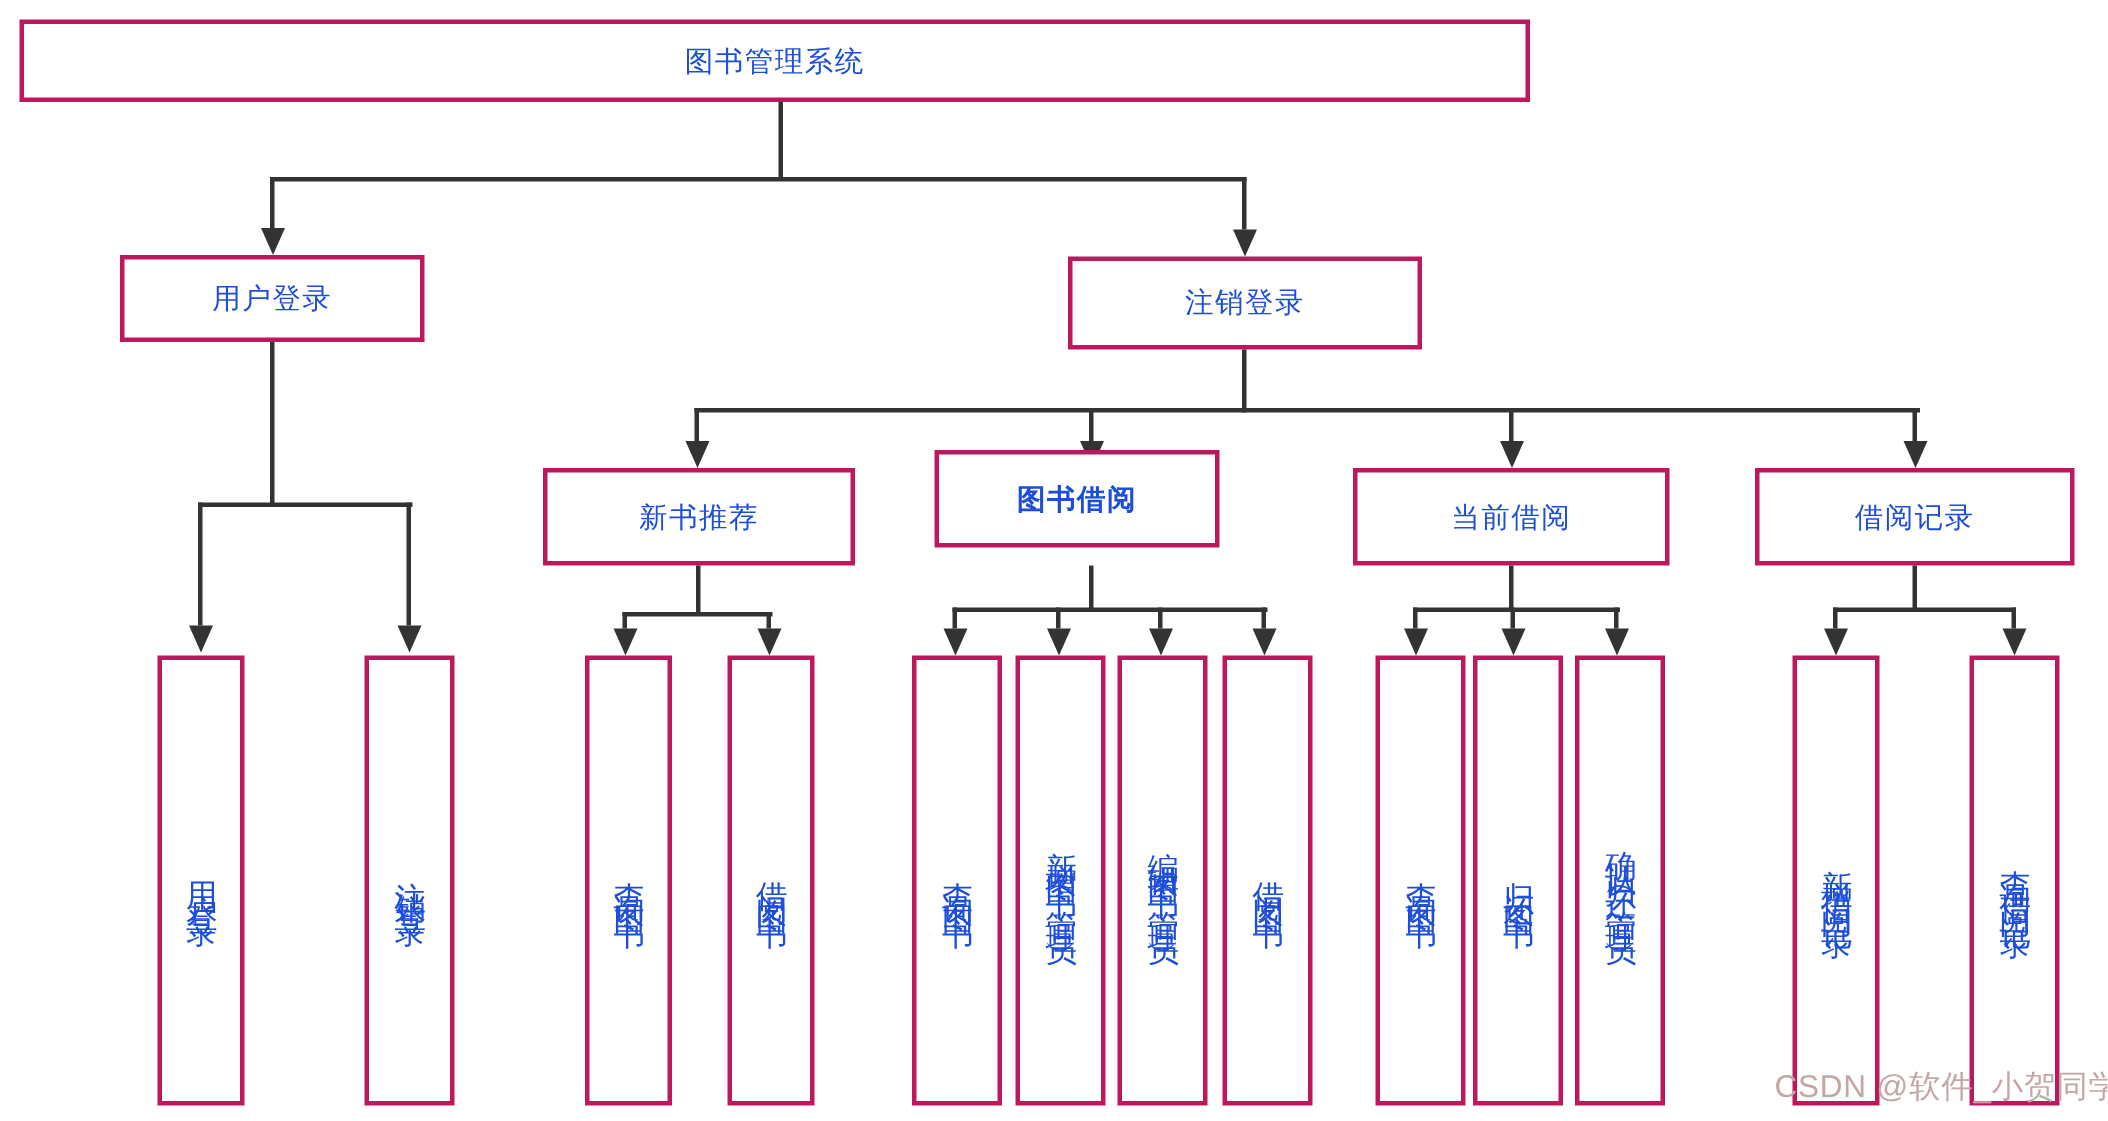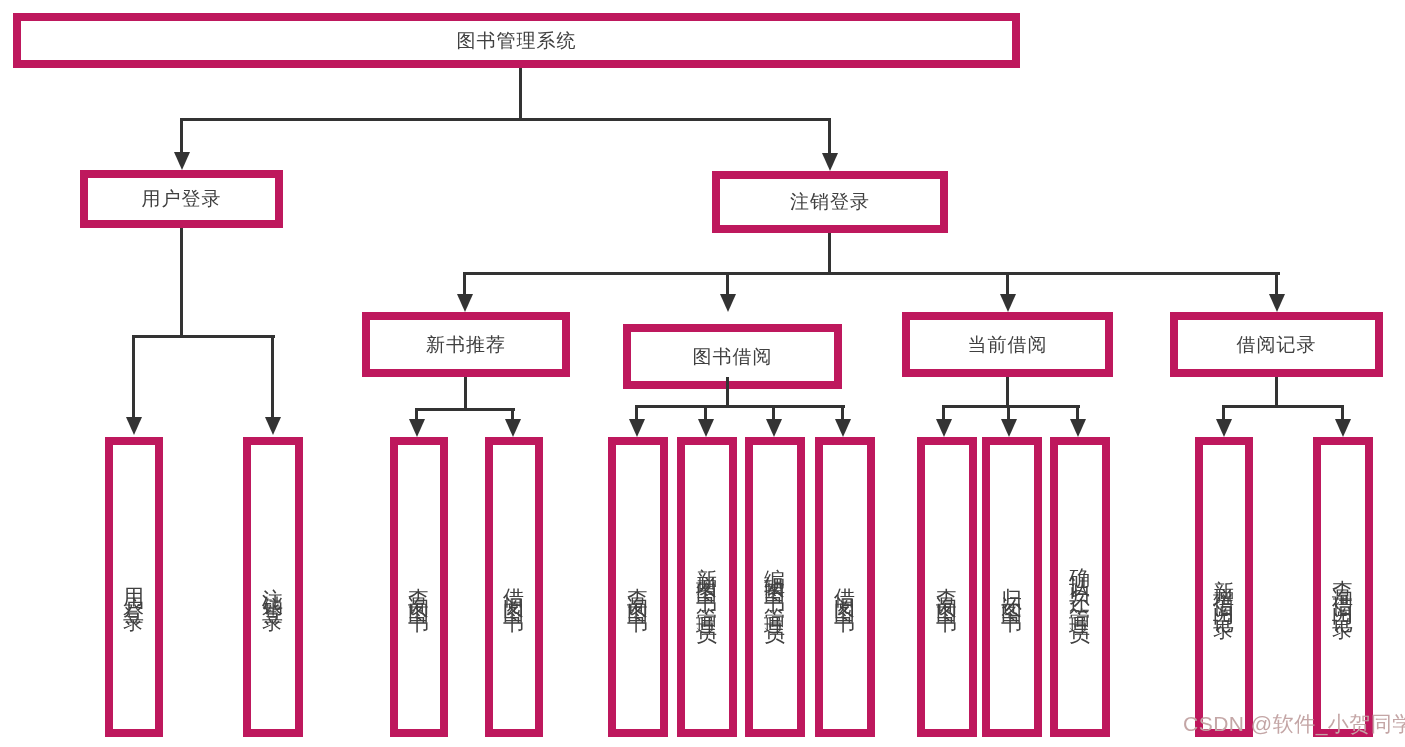--- a/index.html
+++ b/index.html
@@ -2,21 +2,21 @@
 <html><head>
 <meta charset="utf-8">
 <style>
   html,body{margin:0;padding:0;background:#fff;}
   #canvas{
     position:relative;width:1405px;height:747px;background:#ffffff;overflow:hidden;
     font-family:"Liberation Sans","DejaVu Sans",sans-serif;
   }
   .box{
     position:absolute;box-sizing:border-box;background:#fff;
-    border:8px solid #be185d;color:#404040;
+    border:3px solid #be185d;color:#1d4ed8;
     display:flex;align-items:center;justify-content:center;
     font-size:19px;letter-spacing:1px;white-space:nowrap;
   }
   .vbox{
     writing-mode:vertical-rl;text-orientation:mixed;
     font-size:21px;letter-spacing:8px;line-height:1;
   }
   .hline,.vline{position:absolute;background:#333;}
   .arrow{position:absolute;width:3px;background:#333;}
   .arrow::after{
@@ -50,21 +50,21 @@
   <div class="arrow" style="left:271px;top:335px;height:82px;"></div>
 
   <div class="vline" style="left:828px;top:233px;width:3px;height:42px;"></div>
   <div class="hline" style="left:463px;top:272px;width:817px;height:3px;"></div>
   <div class="arrow" style="left:463px;top:272px;height:22px;"></div>
   <div class="arrow" style="left:726px;top:272px;height:22px;"></div>
   <div class="arrow" style="left:1006px;top:272px;height:22px;"></div>
   <div class="arrow" style="left:1275px;top:272px;height:22px;"></div>
 
   <div class="box" style="left:362px;top:312px;width:208px;height:65px;">新书推荐</div>
-  <div class="box" style="left:623px;top:324px;width:219px;height:65px;">图书借阅</div>
+  <div class="box" style="left:623px;top:300px;width:190px;height:65px;font-weight:bold;">图书借阅</div>
   <div class="box" style="left:902px;top:312px;width:211px;height:65px;">当前借阅</div>
   <div class="box" style="left:1170px;top:312px;width:213px;height:65px;">借阅记录</div>
 
   <div class="vline" style="left:464px;top:377px;width:3px;height:33px;"></div>
   <div class="hline" style="left:415px;top:408px;width:100px;height:3px;"></div>
   <div class="arrow" style="left:415px;top:408px;height:11px;"></div>
   <div class="arrow" style="left:511px;top:408px;height:11px;"></div>
 
   <div class="vline" style="left:726px;top:377px;width:3px;height:30px;"></div>
   <div class="hline" style="left:635px;top:405px;width:210px;height:3px;"></div>

